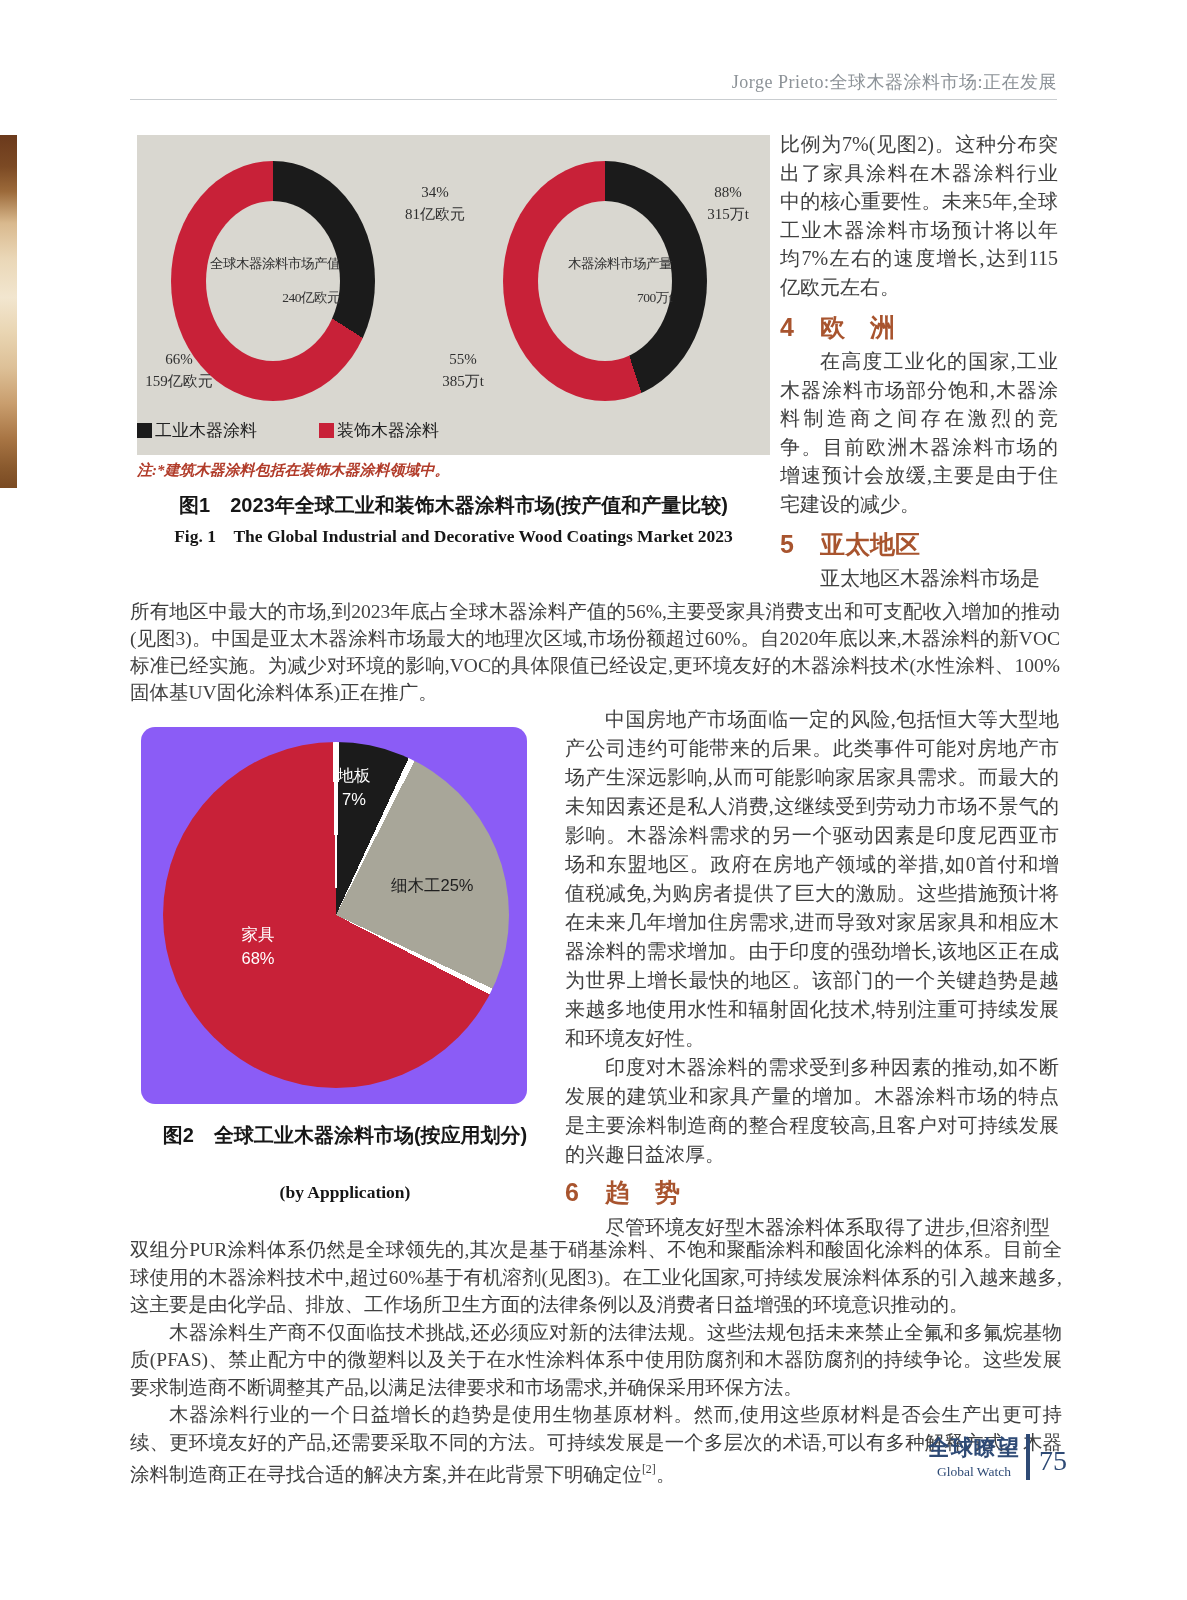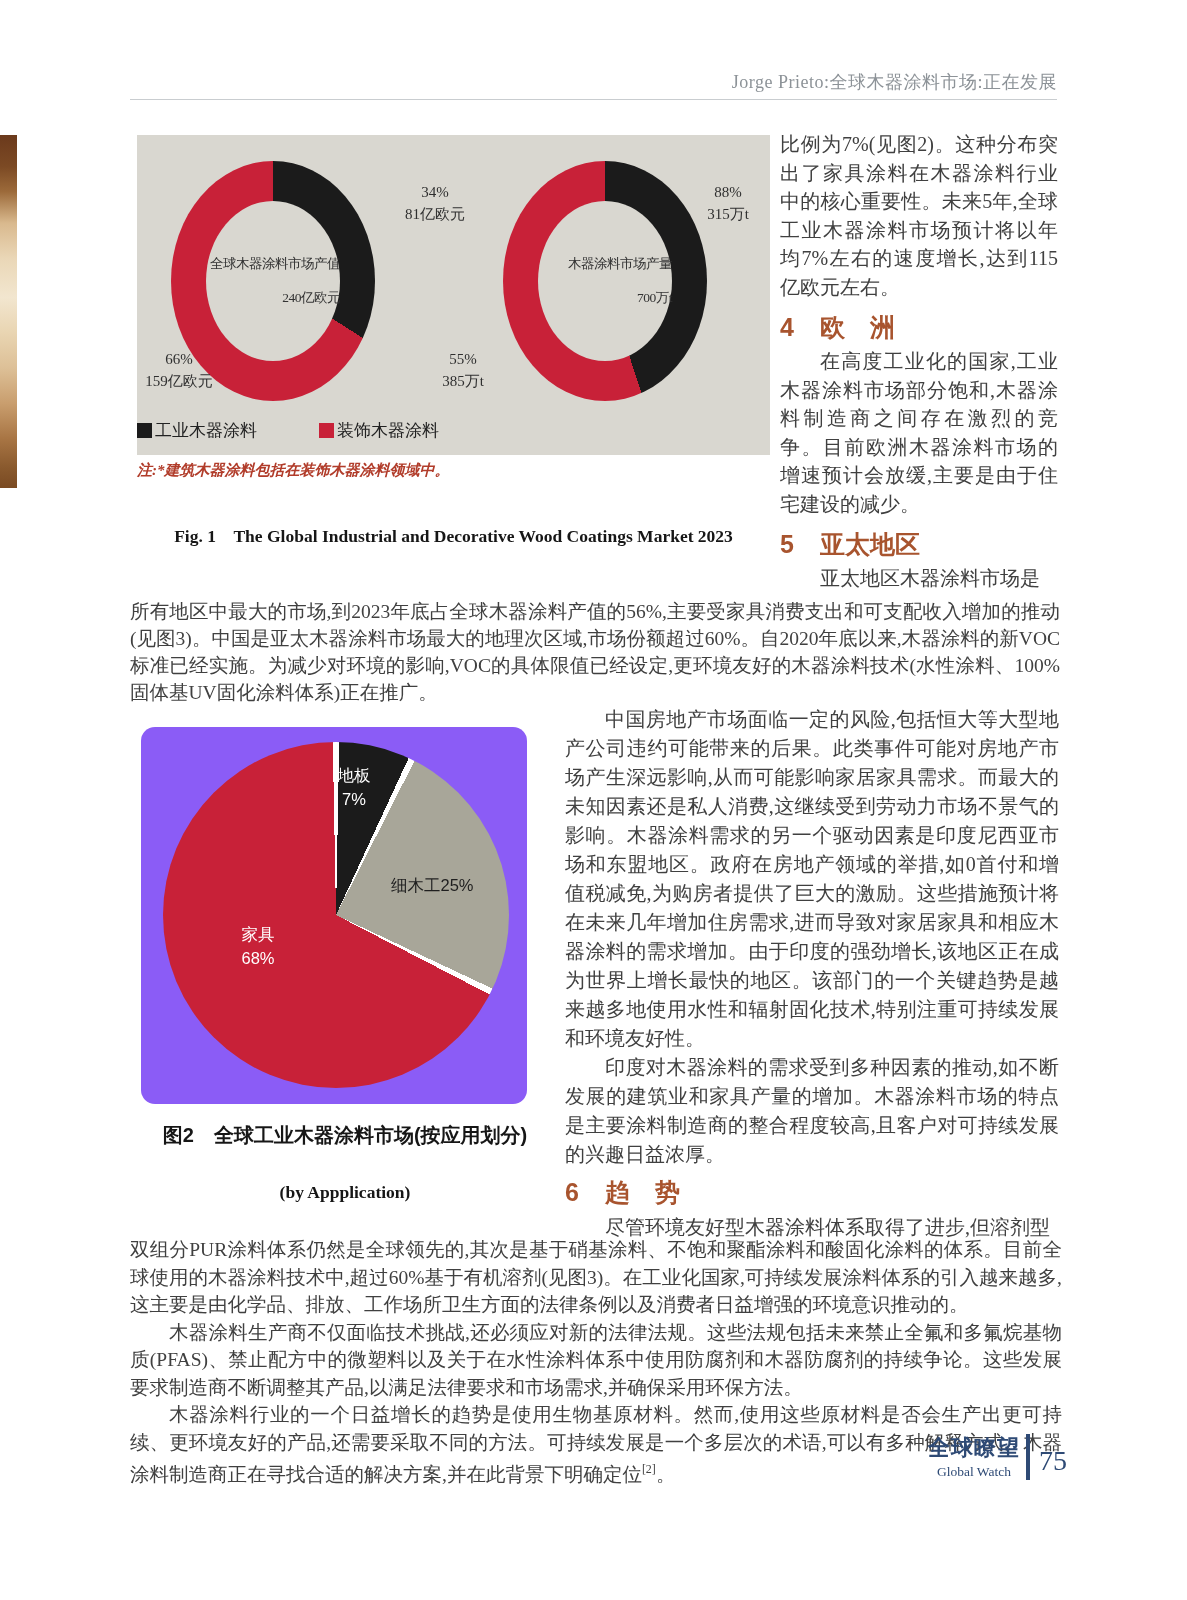--- a/index.html
+++ b/index.html
@@ -149,20 +149,21 @@
         <span>工业木器涂料</span>
       </div>
       <div class="legend-item">
         <span class="swatch swatch-red"></span>
         <span>装饰木器涂料</span>
       </div>
     </div>
   </div>
 
   <div class="fig-note">注:*建筑木器涂料包括在装饰木器涂料领域中。</div>
+  <div class="cap-cn fig1-cap-cn">图1　2023年全球工业和装饰木器涂料市场(按产值和产量比较)</div>
   <div class="cap-en fig1-cap-en1">Fig. 1　The Global Industrial and Decorative Wood Coatings Market 2023</div>
 
   <div class="col1">
     <p>比例为7%(见图2)。这种分布突出了家具涂料在木器涂料行业中的核心重要性。未来5年,全球工业木器涂料市场预计将以年均7%左右的速度增长,达到115亿欧元左右。</p>
     <h3 class="sec-head">
       <span class="sec-num">4</span>
       <span>欧　洲</span>
     </h3>
     <p class="indent">在高度工业化的国家,工业木器涂料市场部分饱和,木器涂料制造商之间存在激烈的竞争。目前欧洲木器涂料市场的增速预计会放缓,主要是由于住宅建设的减少。</p>
     <h3 class="sec-head">

